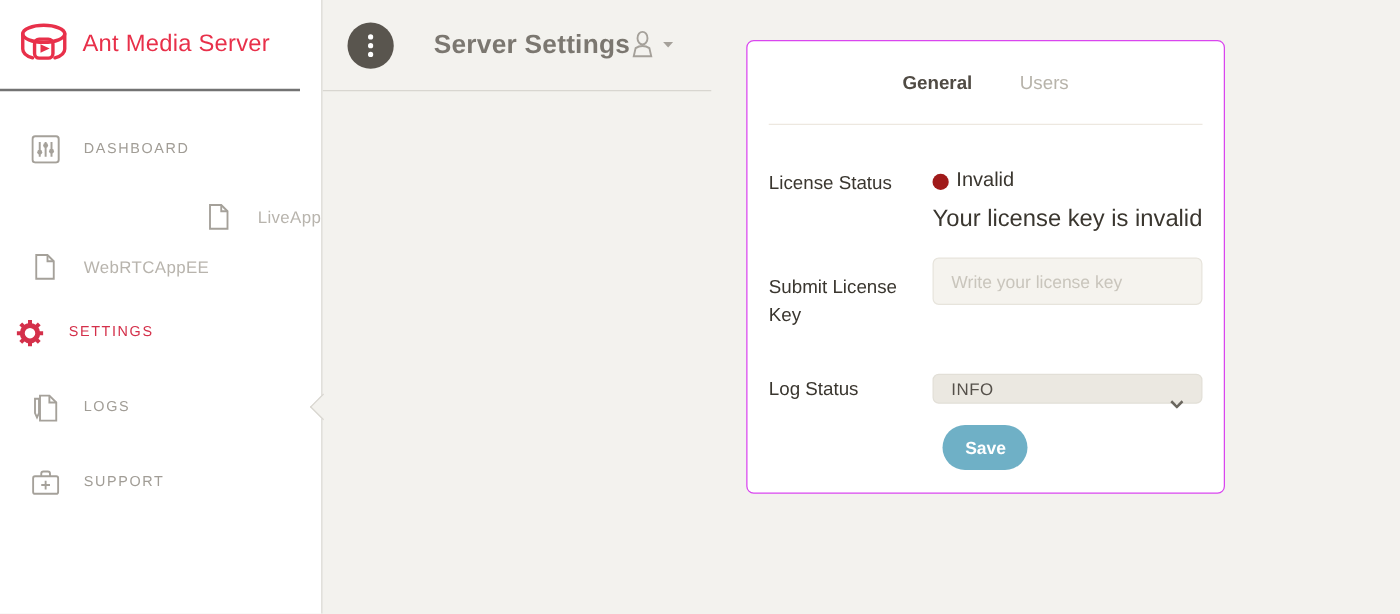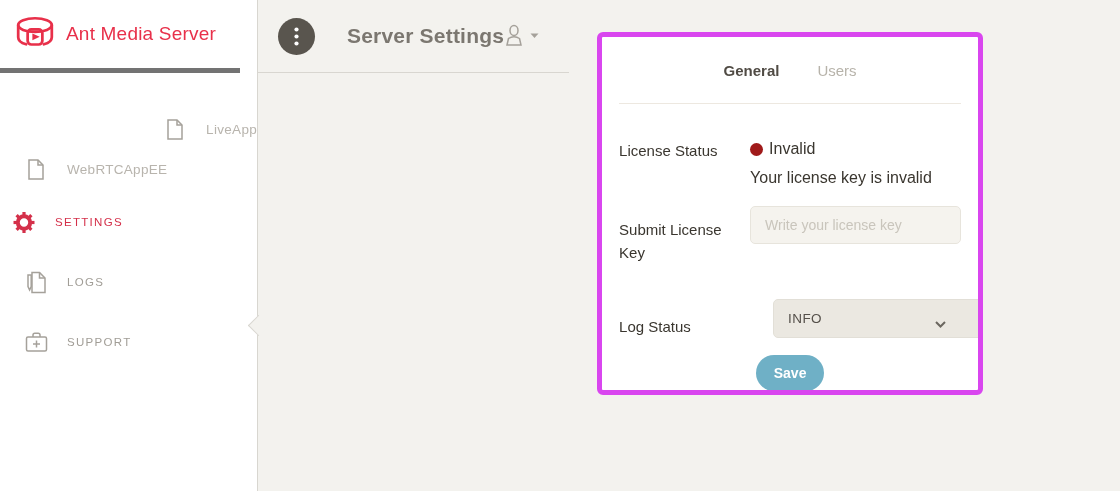--- a/index.html
+++ b/index.html
@@ -13,21 +13,21 @@
   }
   .app { width:1120px; height:491px; position:relative; display:flex; }
 
   
   .sidebar {
     width:258px; height:491px; background:#ffffff;
     border-right:1px solid #d8d6d0; position:relative; z-index:1; flex:0 0 258px;
   }
   .logo-area {
     height:73px; display:flex; align-items:center; padding-left:14px;
-    border-bottom:5px solid #737373; margin-right:17px;
+    border-bottom:2px solid #737373; margin-right:17px;
   }
   .logo-icon { width:42px; height:38px; margin-right:10px; }
   .brand-name { font-size:19px; color:#e8304a; letter-spacing:0.2px; }
   .nav { padding-top:24px; }
   .nav-item {
     height:44px; display:flex; align-items:center; padding-left:24px;
     cursor:pointer; position:relative;
   }
   .nav-item .ic { width:24px; height:24px; display:flex; align-items:center; justify-content:center; margin-right:19px; }
   .nav-label {
@@ -56,52 +56,52 @@
   .kebab-btn {
     width:37px; height:37px; border-radius:50%; background:#59554e; border:none;
     display:flex; align-items:center; justify-content:center; cursor:pointer; flex:0 0 37px;
   }
   .page-title { font-size:21px; color:#7b7770; margin-left:32px; letter-spacing:0.2px; }
   .user-menu { margin-left:auto; display:flex; align-items:center; cursor:pointer; }
 
   
   .content { padding:32px 28px 0 28px; }
   .card {
-    background:#ffffff; border:5px solid #d946ef; border-radius:6px;
+    background:#ffffff; border:1px solid #d946ef; border-radius:6px;
     height:363px; overflow:hidden;
   }
   .tabs-row { height:66px; display:flex; align-items:center; justify-content:center; gap:38px; }
   .tab { font-size:15px; color:#b7b3aa; cursor:pointer; }
   .tab.active { color:#504b44; font-weight:bold; }
   .card-divider { height:1px; background:#ede8e0; margin:0 17px; }
   .card-body { padding:0 17px 0 17px; }
   .form-row { display:flex; }
   .form-label { width:131px; flex:0 0 131px; font-size:15px; color:#3a362f; line-height:1.5; }
   .form-field { flex:1; }
 
   .row-license { margin-top:36px; }
   .status-line { display:flex; align-items:center; }
   .status-dot { width:13px; height:13px; border-radius:50%; background:#a01a1a; margin-right:6px; }
   .status-value { font-size:16px; color:#3a362f; }
-  .status-desc { font-size:16px; color:#3a362f; margin-top:11px; }
+  .status-desc { font-size:19px; color:#3a362f; margin-top:11px; }
 
   .row-key { margin-top:19px; }
   .row-key .form-label { padding-top:13px; }
   .license-input {
     width:100%; height:38px; background:#f5f3ee; border:1px solid #e7e4dc; border-radius:5px;
     padding:0 14px; font-size:14px; font-family:"Liberation Sans", sans-serif; color:#55504a; outline:none;
   }
   .license-input::placeholder { color:#c9c5bc; }
 
   .row-log { margin-top:35px; align-items:flex-end; }
   .select-wrap { position:relative; }
   .log-select {
-    width:100%; height:39px; background:#ebe8e1; border:1px solid #e2dfd7; border-radius:5px;
+    width:100%; height:24px; background:#ebe8e1; border:1px solid #e2dfd7; border-radius:5px;
     padding:0 14px; font-size:13.5px; letter-spacing:0.4px; color:#55504a;
-    appearance:none; -webkit-appearance:none; font-family:"Liberation Sans", sans-serif; cursor:pointer; outline:none;margin-left:23px;
+    appearance:none; -webkit-appearance:none; font-family:"Liberation Sans", sans-serif; cursor:pointer; outline:none;
   }
   .select-chevron { position:absolute; right:15px; top:15px; pointer-events:none; }
 
   .save-row { display:flex; justify-content:center; margin-top:17px;align-items:center; }
   .save-btn {
     width:68px; height:36px; border:none; border-radius:18px; background:#6fb0c6;
     color:#ffffff; font-size:14px; font-weight:bold; cursor:pointer;
     font-family:"Liberation Sans", sans-serif;
   }
 </style>
@@ -119,20 +119,34 @@
           <path d="M36 9.5 V21 C36 24 33 26.5 28.5 27.8"></path>
           <rect x="13" y="13.5" width="14" height="14.5" rx="3.5"></rect>
         </g>
         <path d="M17.5 17.5 L24.5 20.7 L17.5 23.9 Z" fill="#e8304a"></path>
       </svg>
       <span class="brand-name">Ant Media Server</span>
     </div>
 
     <nav class="nav">
 
+      <div class="nav-item">
+        <span class="ic">
+          <svg class="line-ic" width="23" height="23" viewBox="0 0 22 22">
+            <rect x="1" y="1" width="20" height="20" rx="2"></rect>
+            <line x1="6.5" y1="5.3" x2="6.5" y2="16.7"></line>
+            <line x1="11" y1="5.3" x2="11" y2="16.7"></line>
+            <line x1="15.5" y1="5.3" x2="15.5" y2="16.7"></line>
+            <circle cx="6.5" cy="13.2" r="1.9" fill="#a5a19a" stroke="none"></circle>
+            <circle cx="11" cy="8" r="1.9" fill="#a5a19a" stroke="none"></circle>
+            <circle cx="15.5" cy="12.4" r="1.9" fill="#a5a19a" stroke="none"></circle>
+          </svg>
+        </span>
+        <span class="nav-label">DASHBOARD</span>
+      </div>
 
 
       <div class="nav-item app-sub mt12">
         <span class="ic">
           <svg class="line-ic" width="18" height="21" viewBox="0 0 18 21">
             <path d="M2 1 H11 L16 6 V20 H2 Z"></path>
             <path d="M11 1 V6 H16"></path>
           </svg>
         </span>
         <span class="nav-label">LiveApp</span>

